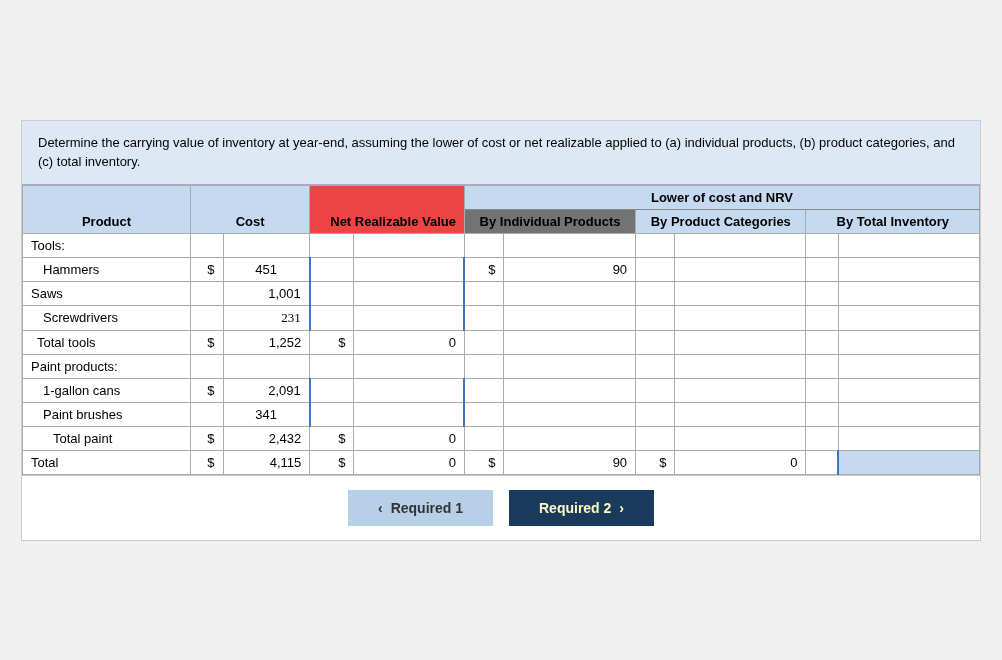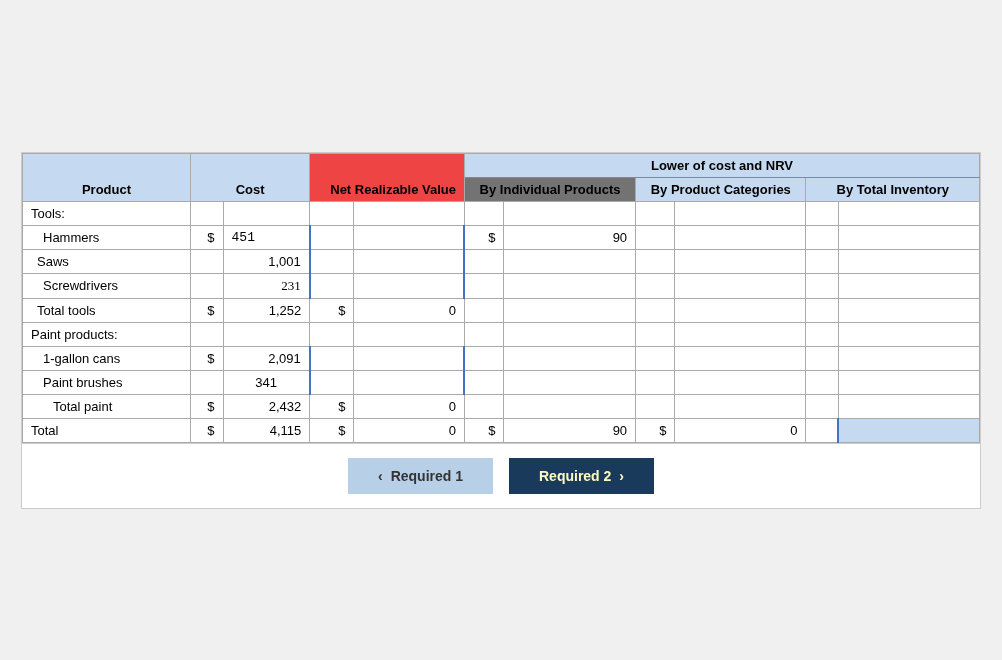--- a/index.html
+++ b/index.html
@@ -80,20 +80,23 @@
       cursor: pointer;
       display: flex;
       align-items: center;
       gap: 8px;
     }
   </style>
 </head>
 <body>
 
 <div class="container">
+  <div class="instruction">
+    <span>Determine the carrying value of inventory at year-end, assuming the lower of cost or net realizable applied to (a) individual products, (b) product categories, and (c) total inventory.</span>
+  </div>
 
   <div class="table-wrapper">
     <table>
       <colgroup>
         <col style="width:155px">
         <col style="width:30px">
         <col style="width:80px">
         <col style="width:30px">
         <col style="width:75px">
         <col style="width:30px">
@@ -144,33 +147,33 @@
             <td></td>
           <td></td>
             <td></td>
           <td></td>
             <td></td>
         </tr>
 
         <tr>
           <td style="padding-left:20px;">Hammers</td>
           <td style="text-align:right;">$</td>
-          <td style="text-align:left;font-family:Liberation Mono, monospace;">451</td>
+          <td style="text-align:center;">451</td>
           <td style="border-left:2px solid #4472c4;"></td>
           <td></td>
           <td style="border-left:2px solid #4472c4; text-align:right;">$</td>
           <td style="text-align:right;">90</td>
           <td></td>
           <td></td>
           <td></td>
           <td></td>
         </tr>
 
         <tr>
-          <td style="padding-left:14px;">Saws</td>
+          <td style="padding-left:8px;">Saws</td>
           <td></td>
           <td style="text-align:right;">1,001</td>
           <td style="border-left:2px solid #4472c4;"></td>
           <td></td>
           <td style="border-left:2px solid #4472c4;"></td>
           <td></td>
           <td></td>
           <td></td>
           <td></td>
           <td></td>

